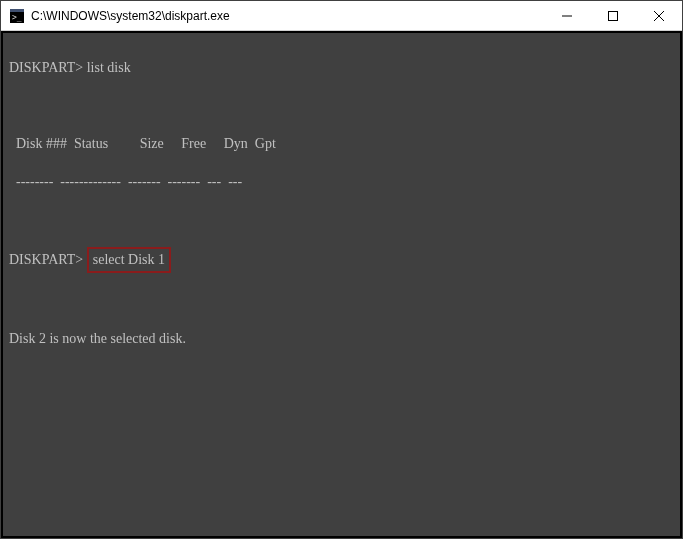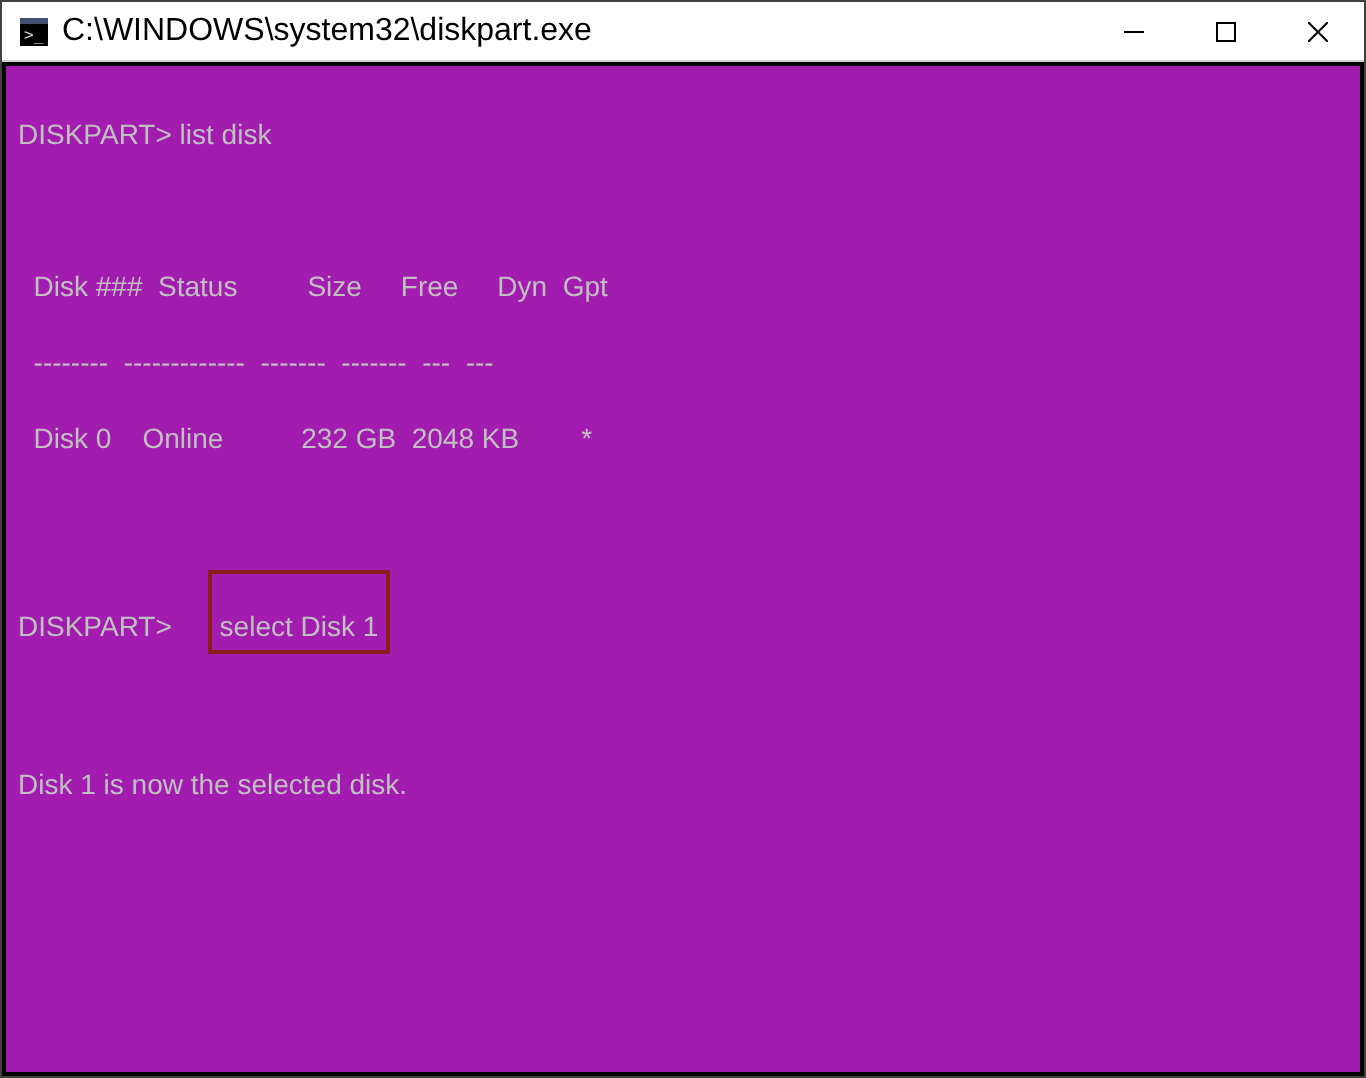--- a/index.html
+++ b/index.html
@@ -33,65 +33,65 @@
     height: 16px;
     margin-right: 6px;
     display: inline-flex;
     align-items: center;
     justify-content: center;
   }
   .titlebar-icon svg { display: block; }
   .titlebar-title {
     flex: 1;
     color: #000;
-    font-size: 16px;
+    font-size: 12px;
     white-space: nowrap;
     overflow: hidden;
   }
   .win-controls {
     display: flex;
     height: 100%;
   }
   .win-btn {
     width: 46px;
     height: 100%;
     display: flex;
     align-items: center;
     justify-content: center;
     color: #000;
     font-size: 10px;
   }
   .win-btn svg { display: block; }
   .terminal {
     flex: 1;
-    background: #a21caf;
+    background: #404040;
     color: #c0c0c0;
-    font-family: Liberation Sans, sans-serif;
+    font-family: Liberation Serif, serif;
     font-size: 14px;
     line-height: 19px;
     padding: 6px 8px 6px 6px;
     white-space: pre;
     overflow: hidden;
     border: 2px solid #000;
     position: relative;
   }
   .term-line {
     min-height: 19px;
   }
   .prompt {
     color: #c0c0c0;
   }
   .cmd-input {
     color: #c0c0c0;
   }
   .hl {
     display: inline-block;
     border: 2px solid #8a1c1c;
-    padding: 17px 4px 2px 4px;
-    margin: -1px 14px;
+    padding: 1px 4px 2px 4px;
+    margin: -1px 0;
   }
 </style>
 </head>
 <body>
 
 <div class="window">
 
   <div class="titlebar">
     <span class="titlebar-icon">
       <svg width="16" height="16" viewBox="0 0 16 16">
@@ -119,25 +119,24 @@
           </svg>
       </div>
     </div>
   </div>
 
   <div class="terminal">
 <div class="term-line"><span class="prompt">DISKPART&gt;</span> <span class="cmd-input">list disk</span></div>
 <div class="term-line"></div>
 <div class="term-line">  Disk ###  Status         Size     Free     Dyn  Gpt</div>
 <div class="term-line">  --------  -------------  -------  -------  ---  ---</div>
-<div class="term-line">  Disk 0    Online          232 GB  2048 KB        *</div>
 <div class="term-line"></div>
 <div class="term-line"><span class="prompt">DISKPART&gt;</span> <span class="hl">select Disk 1</span></div>
 <div class="term-line"></div>
-<div class="term-line">Disk 1 is now the selected disk.</div>
+<div class="term-line">Disk 2 is now the selected disk.</div>
 <div class="term-line"></div>
 <div class="term-line"></div>
 
 
 
 
 
 
 
 

